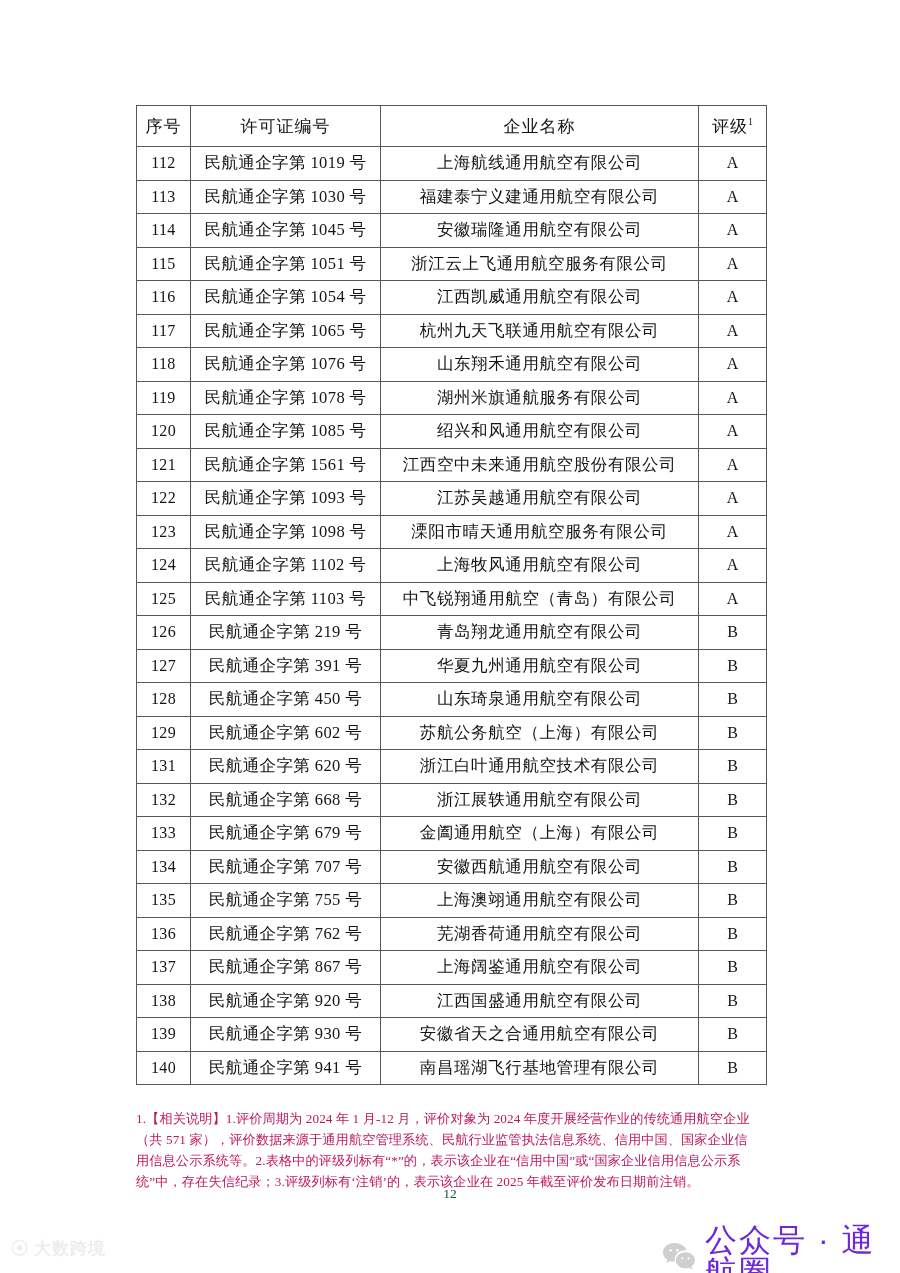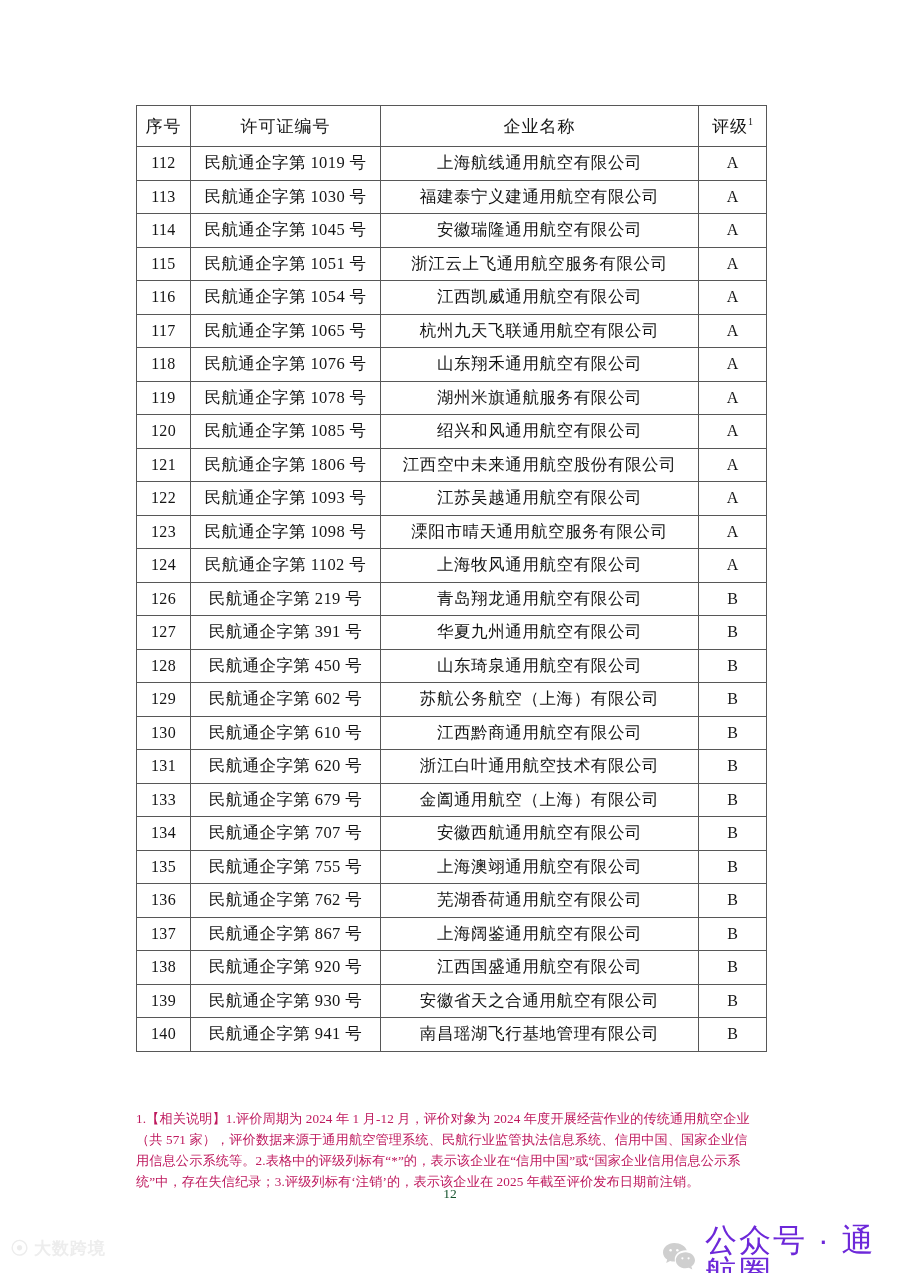--- a/index.html
+++ b/index.html
@@ -222,21 +222,21 @@
             <td class="grade">A</td>
           </tr>
           <tr>
             <td class="idx">120</td>
             <td class="lic">民航通企字第 1085 号</td>
             <td class="name">绍兴和风通用航空有限公司</td>
             <td class="grade">A</td>
           </tr>
           <tr>
             <td class="idx">121</td>
-            <td class="lic">民航通企字第 1806 号</td>
+            <td class="lic">民航通企字第 1561 号</td>
             <td class="name">江西空中未来通用航空股份有限公司</td>
             <td class="grade">A</td>
           </tr>
           <tr>
             <td class="idx">122</td>
             <td class="lic">民航通企字第 1093 号</td>
             <td class="name">江苏吴越通用航空有限公司</td>
             <td class="grade">A</td>
           </tr>
           <tr>
@@ -245,20 +245,26 @@
             <td class="name">溧阳市晴天通用航空服务有限公司</td>
             <td class="grade">A</td>
           </tr>
           <tr>
             <td class="idx">124</td>
             <td class="lic">民航通企字第 1102 号</td>
             <td class="name">上海牧风通用航空有限公司</td>
             <td class="grade">A</td>
           </tr>
           <tr>
+            <td class="idx">125</td>
+            <td class="lic">民航通企字第 1103 号</td>
+            <td class="name">中飞锐翔通用航空（青岛）有限公司</td>
+            <td class="grade">A</td>
+          </tr>
+          <tr>
             <td class="idx">126</td>
             <td class="lic">民航通企字第 219 号</td>
             <td class="name">青岛翔龙通用航空有限公司</td>
             <td class="grade">B</td>
           </tr>
           <tr>
             <td class="idx">127</td>
             <td class="lic">民航通企字第 391 号</td>
             <td class="name">华夏九州通用航空有限公司</td>
             <td class="grade">B</td>
@@ -269,29 +275,29 @@
             <td class="name">山东琦泉通用航空有限公司</td>
             <td class="grade">B</td>
           </tr>
           <tr>
             <td class="idx">129</td>
             <td class="lic">民航通企字第 602 号</td>
             <td class="name">苏航公务航空（上海）有限公司</td>
             <td class="grade">B</td>
           </tr>
           <tr>
-            <td class="idx">130</td>
-            <td class="lic">民航通企字第 610 号</td>
-            <td class="name">江西黔商通用航空有限公司</td>
-            <td class="grade">B</td>
-          </tr>
-          <tr>
             <td class="idx">131</td>
             <td class="lic">民航通企字第 620 号</td>
             <td class="name">浙江白叶通用航空技术有限公司</td>
+            <td class="grade">B</td>
+          </tr>
+          <tr>
+            <td class="idx">132</td>
+            <td class="lic">民航通企字第 668 号</td>
+            <td class="name">浙江展轶通用航空有限公司</td>
             <td class="grade">B</td>
           </tr>
           <tr>
             <td class="idx">133</td>
             <td class="lic">民航通企字第 679 号</td>
             <td class="name">金阖通用航空（上海）有限公司</td>
             <td class="grade">B</td>
           </tr>
           <tr>
             <td class="idx">134</td>

